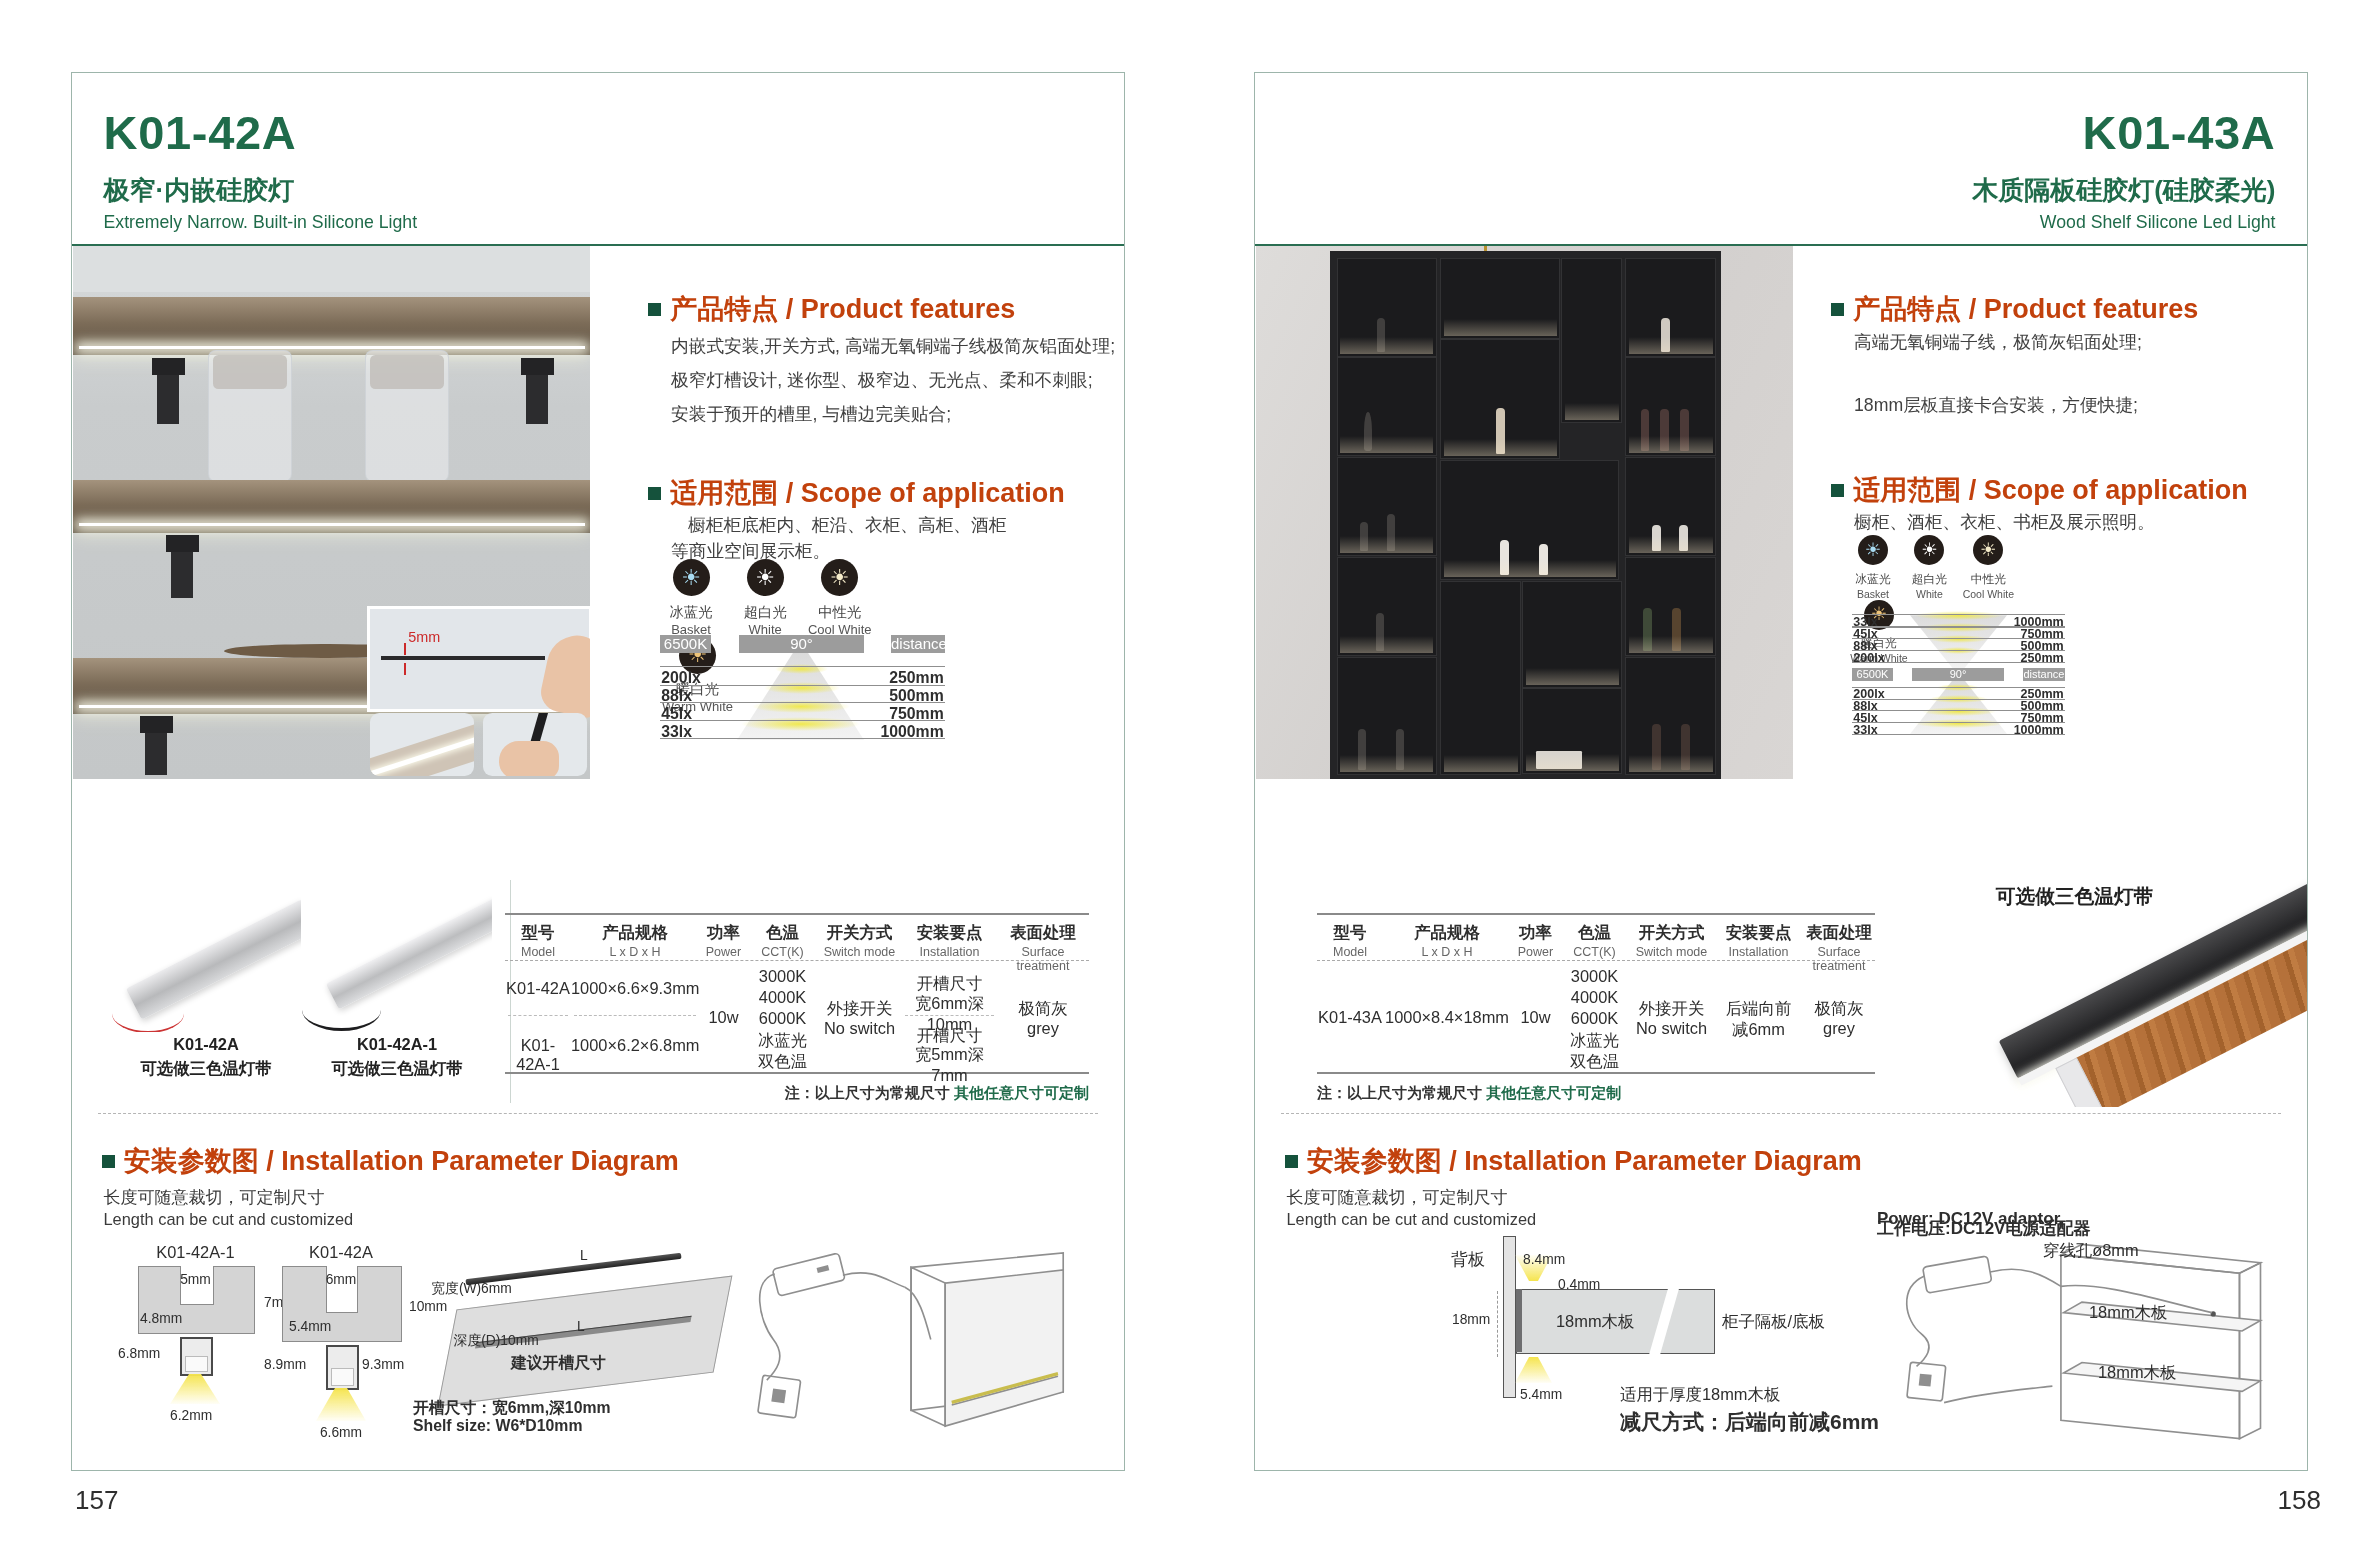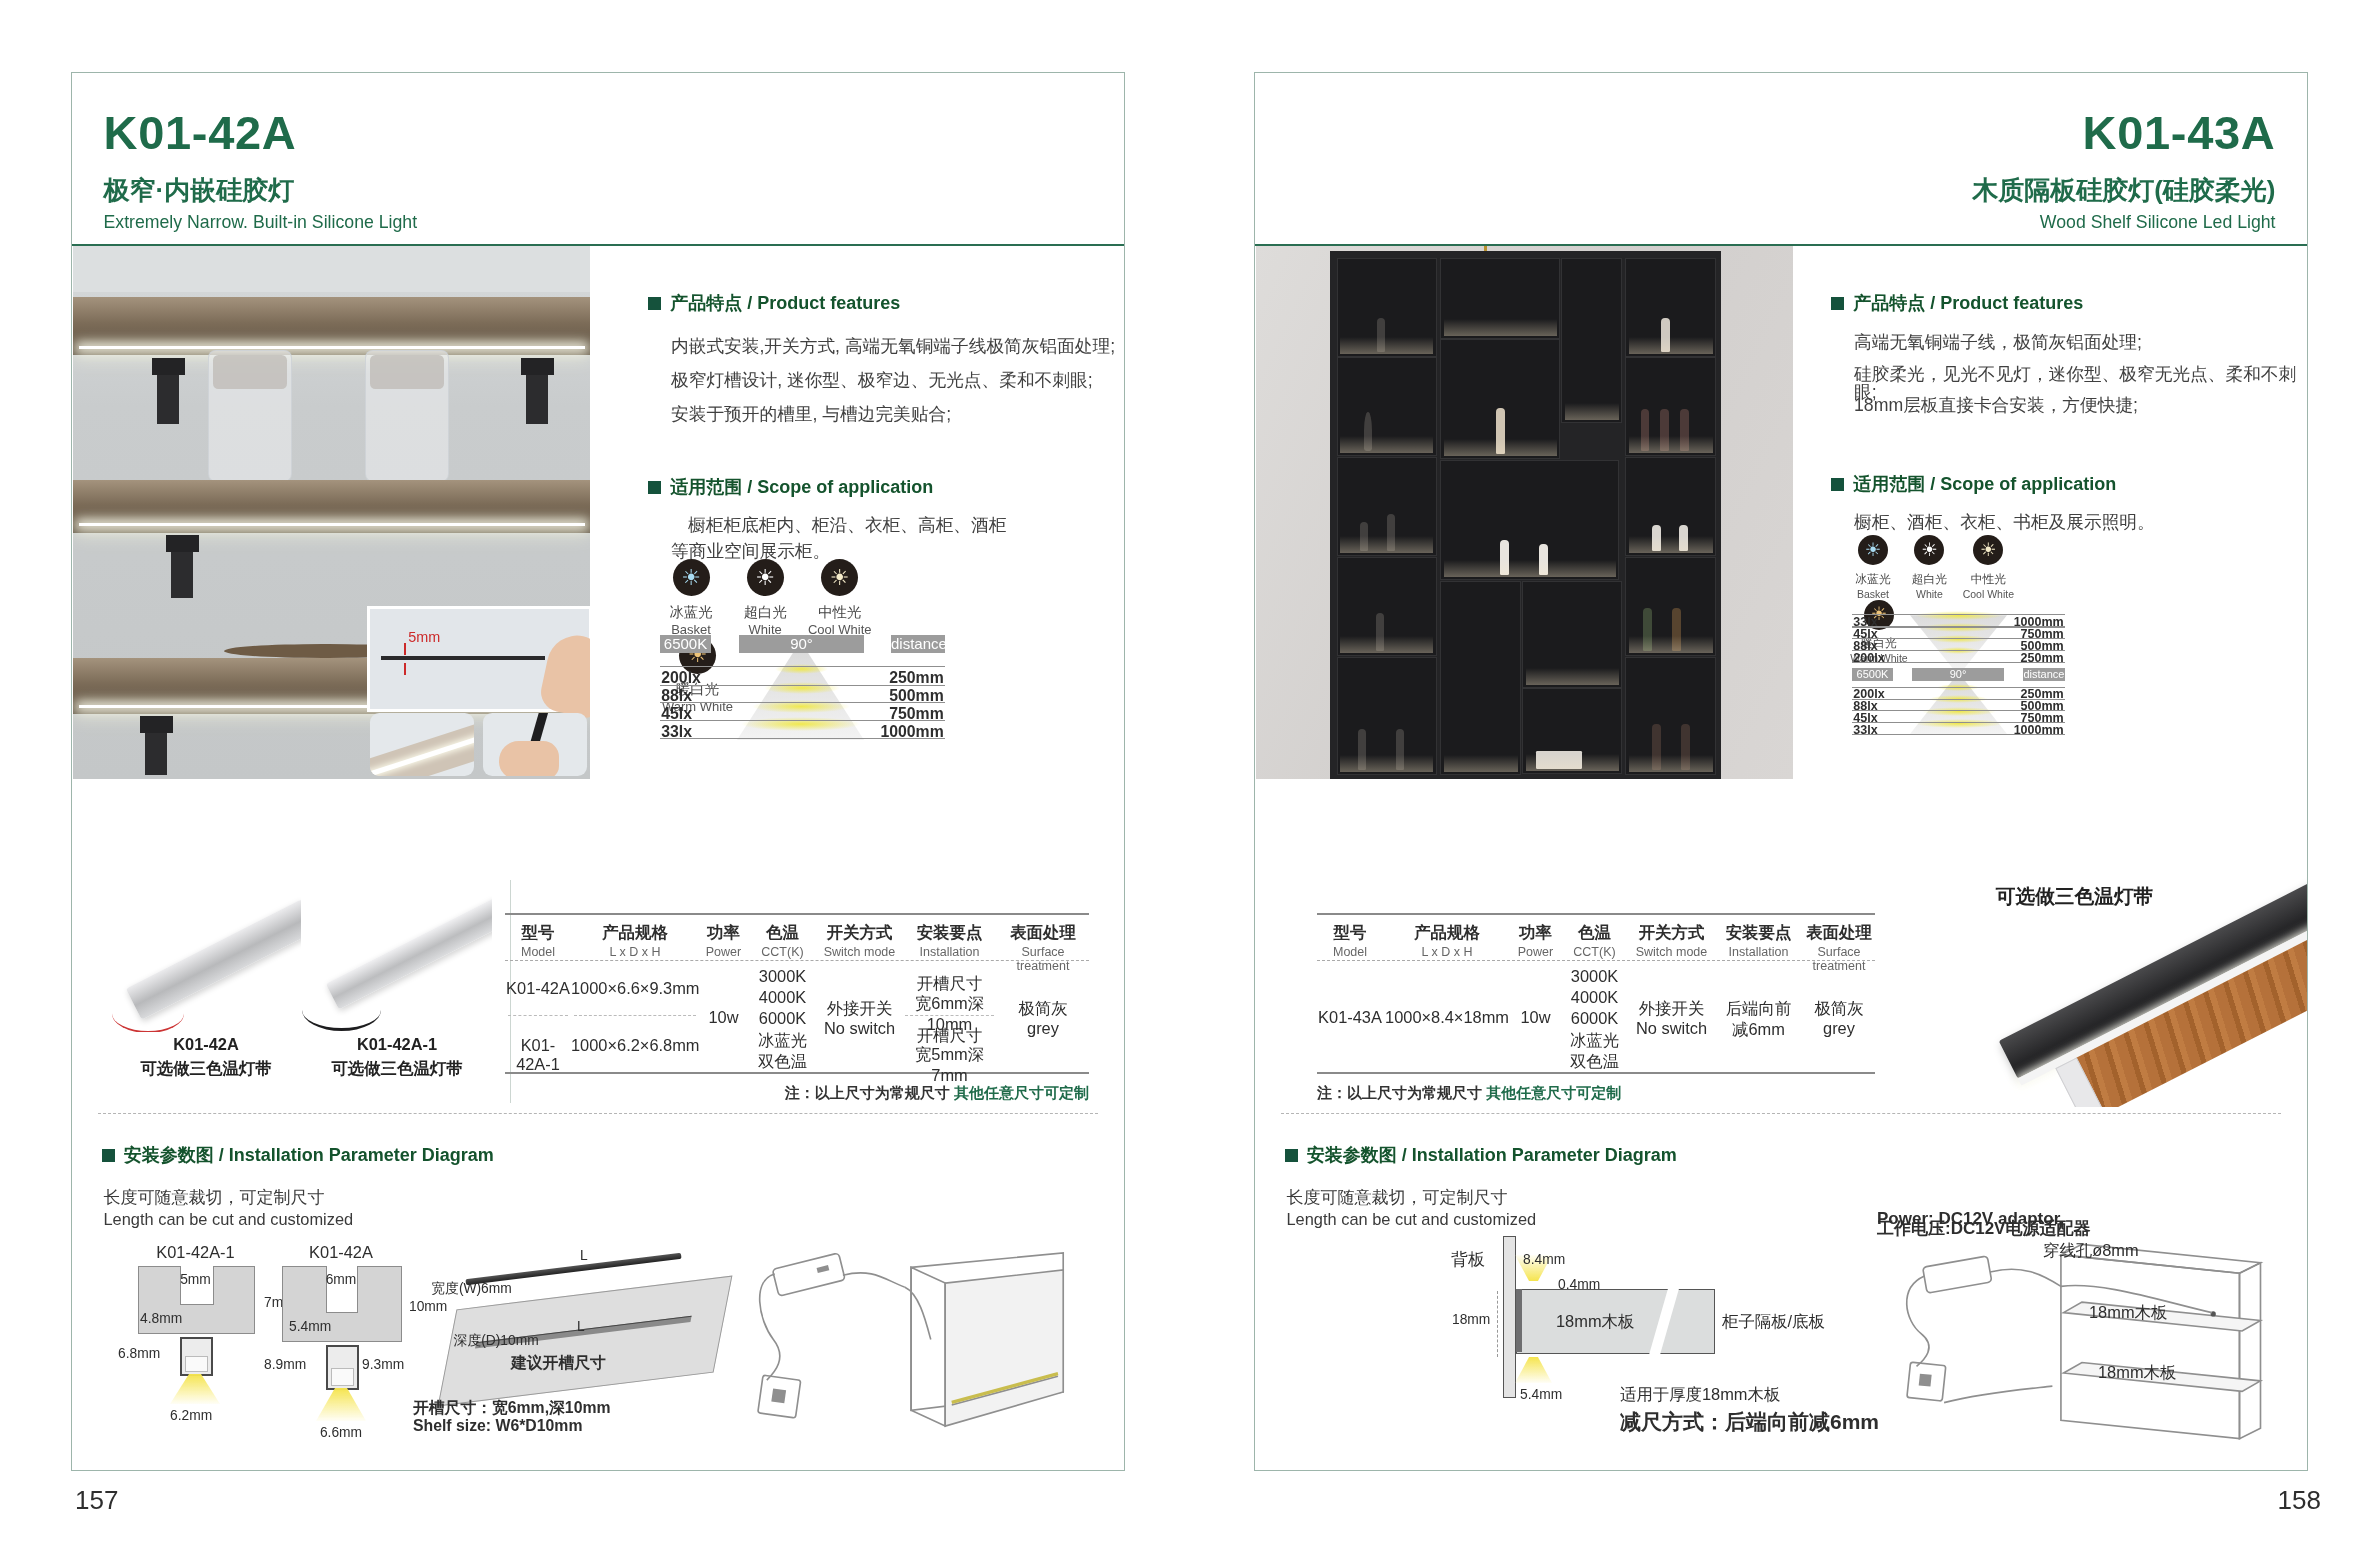--- a/index.html
+++ b/index.html
@@ -5,21 +5,21 @@
   html,body{margin:0;padding:0;background:#fff;}
   body{width:2377px;height:1550px;position:relative;font-family:"Liberation Sans",sans-serif;color:#333;}
   .sheet{position:absolute;top:72px;width:1052px;height:1397px;border:1.3px solid #9db5ab;background:#fff;}
   #sheetL{left:71px;}
   #sheetR{left:1254px;}
   .abs{position:absolute;}
   .model-title{font-size:47px;font-weight:bold;color:#1f6b4a;letter-spacing:0.7px;}
   .sub-cn{font-size:26px;font-weight:bold;color:#1f6b4a;}
   .sub-en{font-size:17.7px;color:#1f6b4a;}
   .greenline{position:absolute;left:0;right:0;height:2px;background:#2a6e52;}
-  .sec-title{font-size:18px;font-weight:bold;color:#14532d;display:flex;align-items:center;gap:9.2px;}
+  .sec-title{font-size:27px;font-weight:bold;color:#c2410c;display:flex;align-items:center;gap:9.2px;}
   .bullet{width:13px;height:13px;background:#15523c;display:inline-block;flex:none;}
   .feat{font-size:17.7px;color:#404040;line-height:1;}
   .ct-item{display:inline-block;text-align:center;vertical-align:top;}
   .ct-circle{border-radius:50%;background:#241d19;display:flex;align-items:center;justify-content:center;margin:0 auto;}
   .ct-sun{line-height:1;}
   .ct-cn{font-size:14.4px;color:#444;margin-top:6.6px;}
   .ct-en{font-size:13px;color:#555;}
   .bar{position:absolute;background:#9c9c9c;color:#fff;text-align:center;}
   .lline{position:absolute;height:1.3px;background:#8f8f8f;left:0;right:0;}
   .lux{position:absolute;left:1.3px;font-size:15.8px;font-weight:bold;color:#2e2e2e;}
@@ -388,21 +388,20 @@
           <div class="bottle" style="left:55px;bottom:3.9px;height:46px;background:#403430;"></div>
         </div>
     </div>
   </div>
 
   <div class="abs sec-title" style="left:576px;top:218px;">
     <span class="bullet"></span>
     <span>产品特点 / Product features</span>
   </div>
   <div class="abs feat" style="left:599px;top:261px;">高端无氧铜端子线，极简灰铝面处理;</div>
-  <div class="abs feat" style="left:599px;top:293px;">硅胶柔光，见光不见灯，迷你型、极窄无光点、柔和不刺眼;</div>
   <div class="abs feat" style="left:599px;top:324px;">18mm层板直接卡合安装，方便快捷;</div>
 
   <div class="abs sec-title" style="left:576px;top:399px;">
     <span class="bullet"></span>
     <span>适用范围 / Scope of application</span>
   </div>
   <div class="abs feat" style="left:599px;top:441px;">橱柜、酒柜、衣柜、书柜及展示照明。</div>
 
   <div class="abs" style="left:591px;top:462px;width:236px;">
     <div class="ct-item" style="width:54px;">

